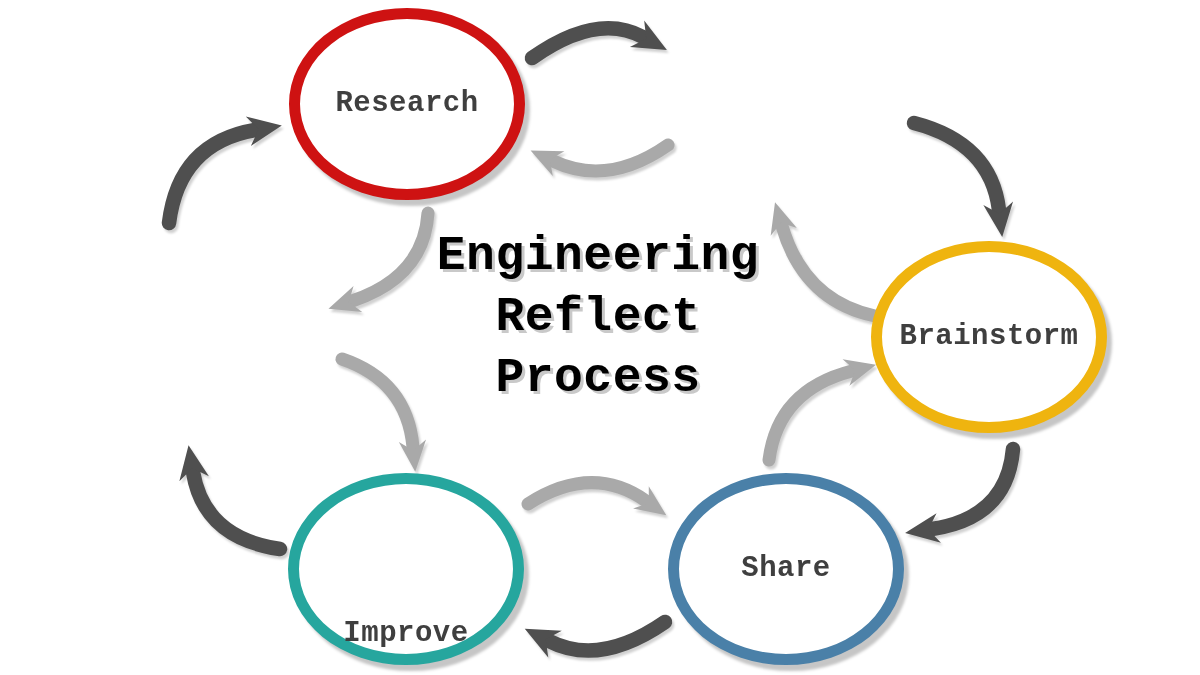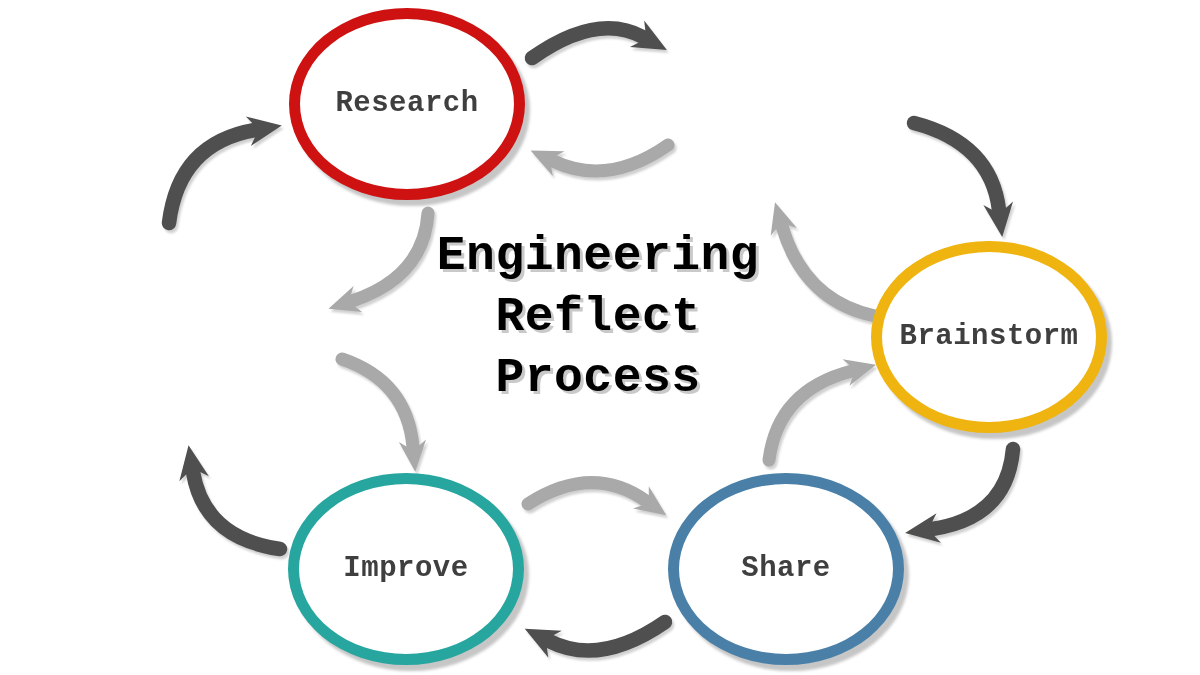--- a/index.html
+++ b/index.html
@@ -66,21 +66,21 @@
 
 
   <div class="node" style="left: 871px; top: 241px; border-color: rgb(239, 180, 15);">
     <span class="node-label">Brainstorm</span>
   </div>
 
   <div class="node" style="left: 668px; top: 473px; border-color: rgb(74, 128, 168);">
     <span class="node-label">Share</span>
   </div>
 
-  <div class="node" style="left: 288px; top: 473px; border-color: rgb(38, 166, 158);">
+  <div class="node" style="left: 288px; top: 473px; border-color: rgb(38, 166, 158); align-items: flex-end;">
     <span class="node-label">Improve</span>
   </div>
 
 
   <div id="title" style="color: #000000; text-shadow: rgb(201, 201, 201) 3px 3px 0px;">
     <div>Engineering</div>
     <div>Reflect</div>
     <div>Process</div>
   </div>
 

